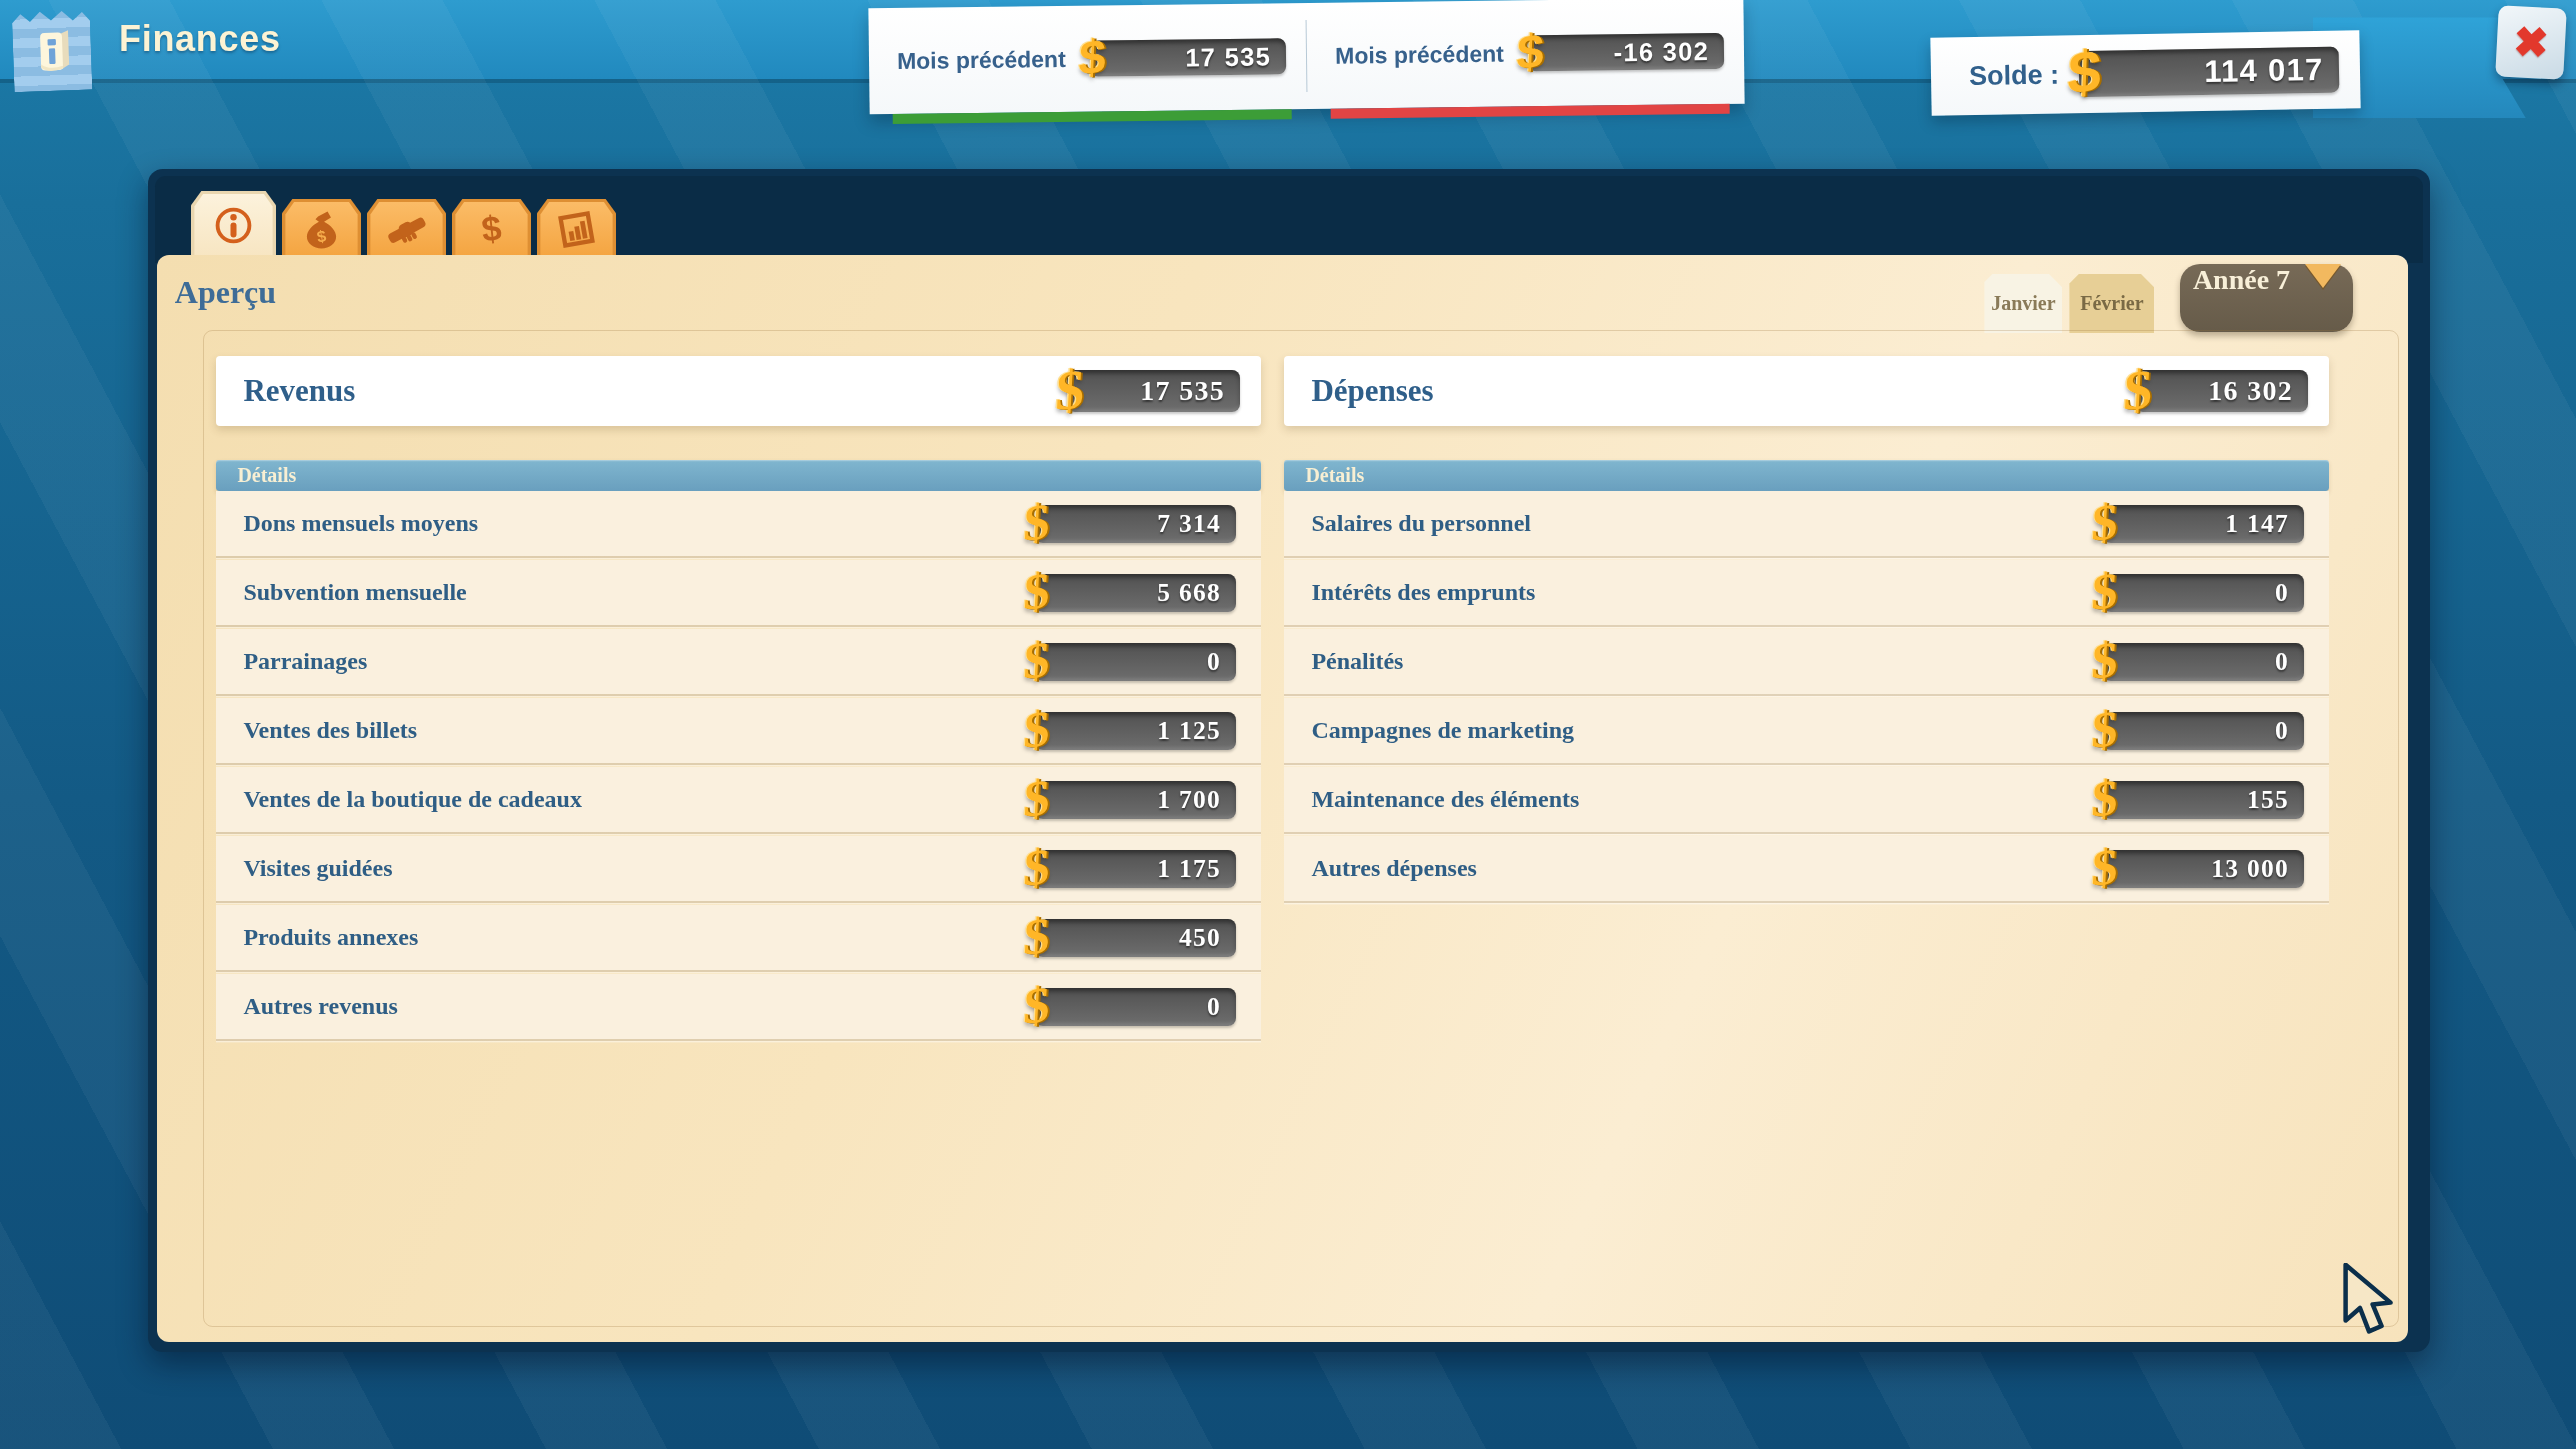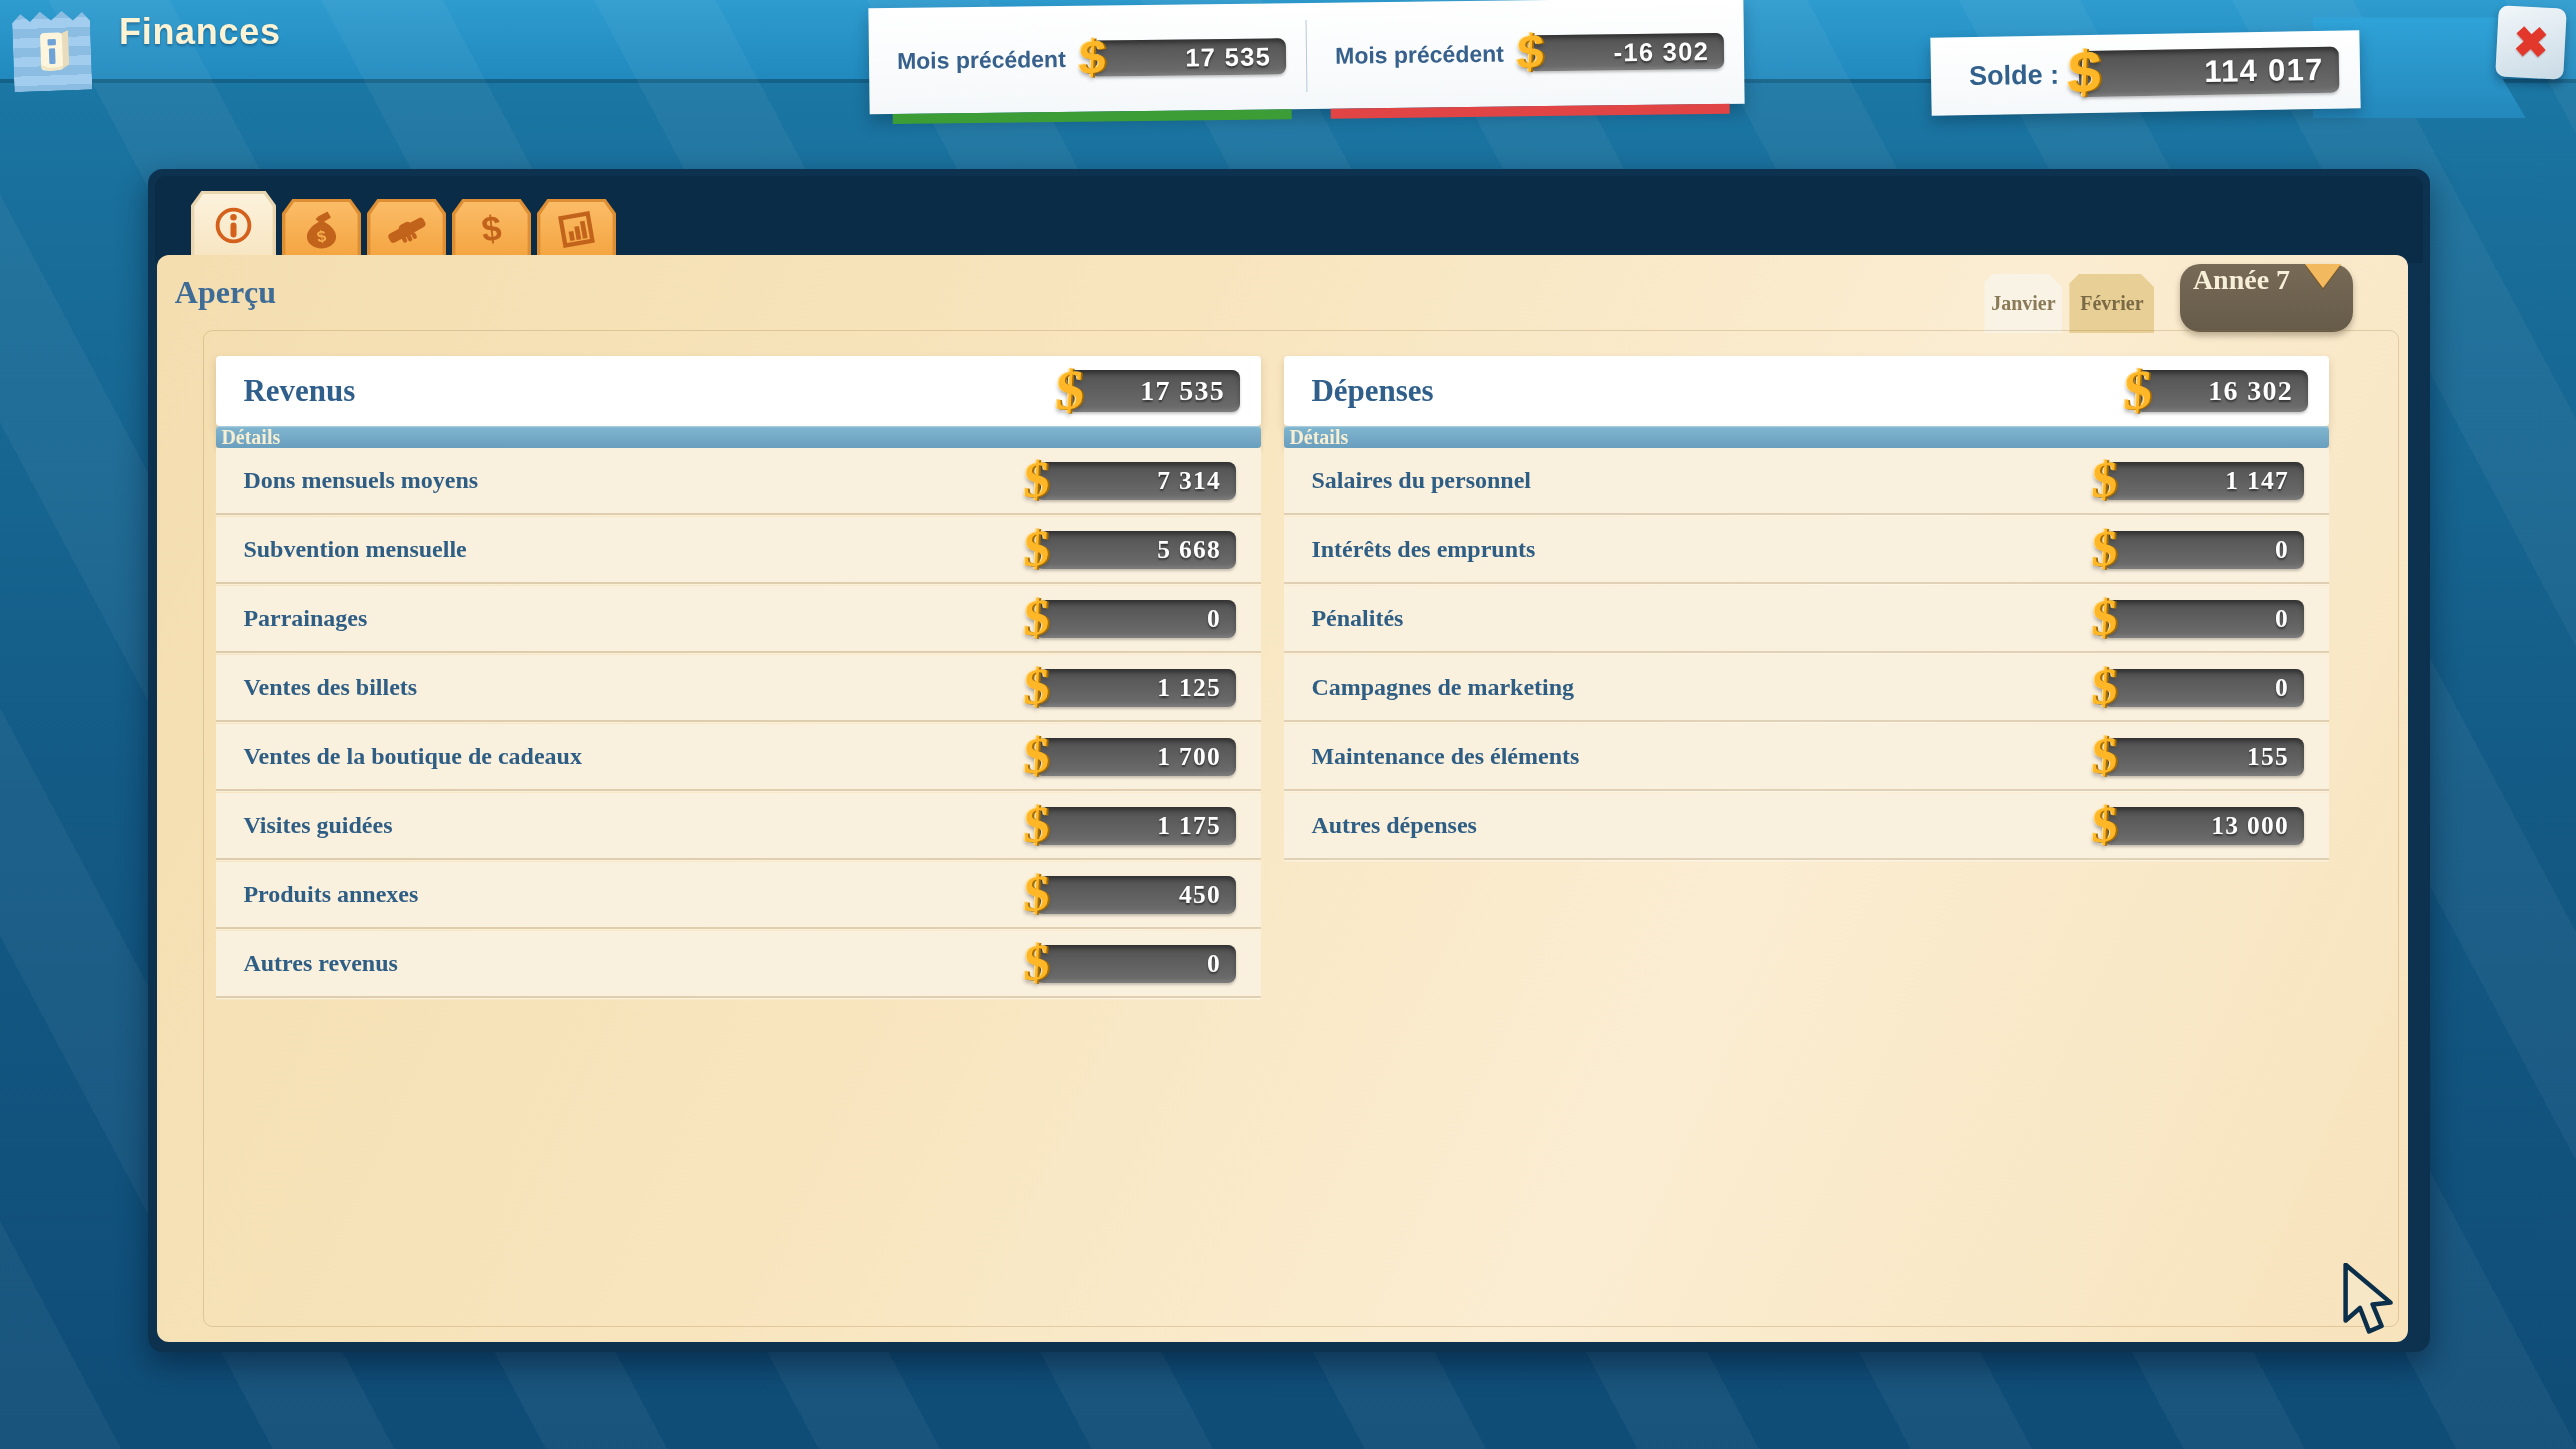--- a/index.html
+++ b/index.html
@@ -11,21 +11,21 @@
   .stage::after { content:""; position:absolute; inset:0; pointer-events:none;
     background:repeating-linear-gradient(62deg, rgba(255,255,255,0.045) 0 107px, rgba(255,255,255,0) 107px 241px); }
 
   
   .top-band { position:absolute; left:0; top:0; width:2576px; height:79px;
     background:linear-gradient(180deg,#2E9CCF,#2189BE); box-shadow:0 4px 0 rgba(10,60,90,.35); }
   .finances-badge { position:absolute; left:13.4px; top:9.4px; width:78px; height:82px;
     background:repeating-linear-gradient(180deg,#8BBCE2 0 9.4px,#A3CDEE 9.4px 19px);
     clip-path:polygon(0 16%,11% 5%,23% 15%,36% 3%,50% 14%,64% 3%,78% 15%,90% 5%,100% 16%,100% 100%,0 100%);
     transform:rotate(-2deg); display:flex; align-items:center; justify-content:center; z-index:5; }
-  .app-title { position:absolute; left:119px; top:11px; font-size:36px; font-weight:800;
+  .app-title { position:absolute; left:119px; top:18px; font-size:36px; font-weight:800;
     color:#FCF3D4; letter-spacing:0.7px; text-shadow:0 2px 2.7px rgba(0,30,60,.35); z-index:5; }
 
   
   .summary-panel { position:absolute; left:869px; top:2.7px; width:875px; height:106px;
     background:linear-gradient(180deg,#FFFFFF,#F5F8FA); transform:rotate(-0.7deg);
     box-shadow:0 8px 16px rgba(0,20,40,.28); display:flex; z-index:6; }
   .summary-half { flex:1; display:flex; align-items:center; justify-content:space-between;
     padding:0 20px 0 28px; position:relative; }
   .summary-label { font-size:23px; font-weight:800; color:#37618C; line-height:1.08; width:181px; }
   .summary-divider { width:1.3px; background:#B7C9D6; margin:17.4px 0; }
@@ -84,22 +84,22 @@
     border:1.3px solid rgba(150,110,55,.25); border-radius:9.4px; }
 
   
   .section { position:absolute; top:101px; width:1045px; }
   #section-income { left:59px; }
   #section-expenses { left:1127px; }
   .section-card { height:70px; background:#FFFFFF; border-radius:4px;
     box-shadow:0 4px 8px rgba(90,60,20,.18); display:flex; align-items:center;
     justify-content:space-between; padding:0 21.5px 0 27px; }
   .section-title { font-size:31px; font-weight:800; color:#2F5F8A; }
-  .details-bar { height:22px; background:linear-gradient(180deg,#80B6CF,#699FBE);
-    border-radius:3.4px; display:flex; align-items:center; padding-left:5px; font-size:20px;
+  .details-bar { margin-top:34px; height:31px; background:linear-gradient(180deg,#80B6CF,#699FBE);
+    border-radius:3.4px; display:flex; align-items:center; padding-left:21px; font-size:20px;
     font-weight:800; color:#F8EFD3; box-shadow:inset 0 1.3px 0 rgba(255,255,255,.3), 0 2.7px 4px rgba(90,60,20,.15); }
   .rows { margin-top:0; }
   .detail-row { height:65px; margin-bottom:4px; background:#FAF0DE; display:flex; align-items:center;
     justify-content:space-between; padding:0 25.5px 0 27px;
     box-shadow:0 2px 0 rgba(151,117,63,.28), 0 3.4px 0 rgba(255,255,255,.45); }
   .row-label { font-size:24px; font-weight:800; color:#2F5E85; }
 
   
   .pill { position:relative; background:linear-gradient(180deg,#515151,#6E6E6E); border-radius:8px;
     display:flex; align-items:center; justify-content:flex-end;

